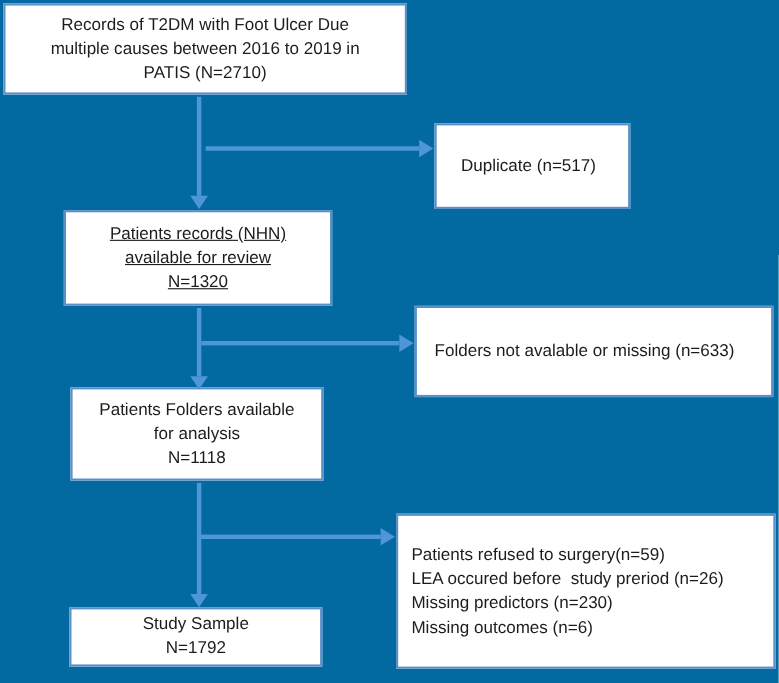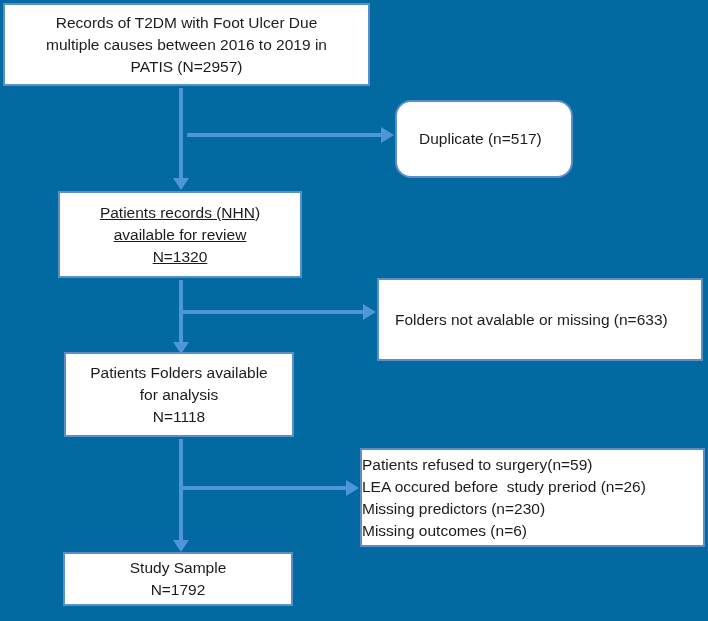--- a/index.html
+++ b/index.html
@@ -28,23 +28,23 @@
     white-space: pre-wrap;
     font-size: 15.5px;
     line-height: 22px;
   }
   
   #box-records  { left: 3px;   top: 3px;   width: 367px; height: 83px; }
   #box-nhn      { left: 58px;  top: 191px; width: 244px; height: 87px; text-decoration: underline; }
   #box-folders  { left: 64px;  top: 352px; width: 230px; height: 85px; }
   #box-sample   { left: 63px;  top: 552px; width: 230px; height: 54px; }
   
-  #box-duplicate { left: 395px; top: 100px; width: 178px; height: 78px; padding-left: 22px; border-radius: 16px; }
+  #box-duplicate { left: 395px; top: 112px; width: 178px; height: 78px; padding-left: 22px; }
   #box-missing   { left: 377px; top: 278px; width: 326px; height: 83px; padding-left: 16px; }
-  #box-excluded  { left: 360px; top: 448px; width: 345px; height: 99px; }
+  #box-excluded  { left: 360px; top: 467px; width: 345px; height: 141px; padding-left: 12px; }
   
   .vline, .hline, .head-down, .head-right { position: absolute; }
   .vline { width: 4px; background: #4f96d8; left: 179px; }
   .hline { height: 4px; background: #4f96d8; }
   .head-down {
     width: 0; height: 0; left: 173px;
     border-left: 8px solid transparent;
     border-right: 8px solid transparent;
     border-top: 12px solid #4f96d8;
   }
@@ -62,21 +62,21 @@
   #h3 { left: 181px; top: 486px; width: 165px; } #h3h { left: 346px; top: 480px; }
 </style>
 </head>
 <body>
 
 <div id="page">
 
   <div class="node centered" id="box-records">
     <span class="line">Records of T2DM with Foot Ulcer Due</span>
     <span class="line">multiple causes between 2016 to 2019 in</span>
-    <span class="line">PATIS (N=2957)</span>
+    <span class="line">PATIS (N=2710)</span>
   </div>
 
   <div class="node centered" id="box-nhn">
     <span class="line">Patients records (NHN)</span>
     <span class="line">available for review</span>
     <span class="line">N=1320</span>
   </div>
 
   <div class="node centered" id="box-folders">
     <span class="line">Patients Folders available</span>

